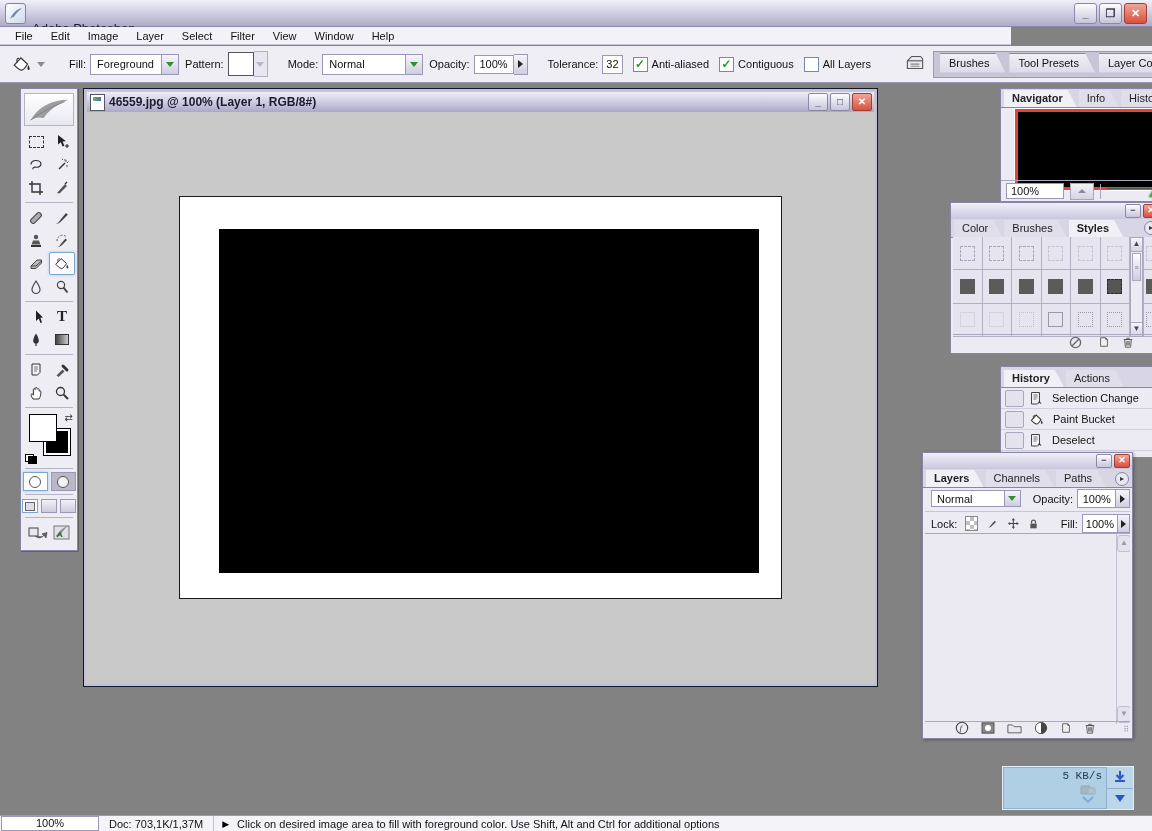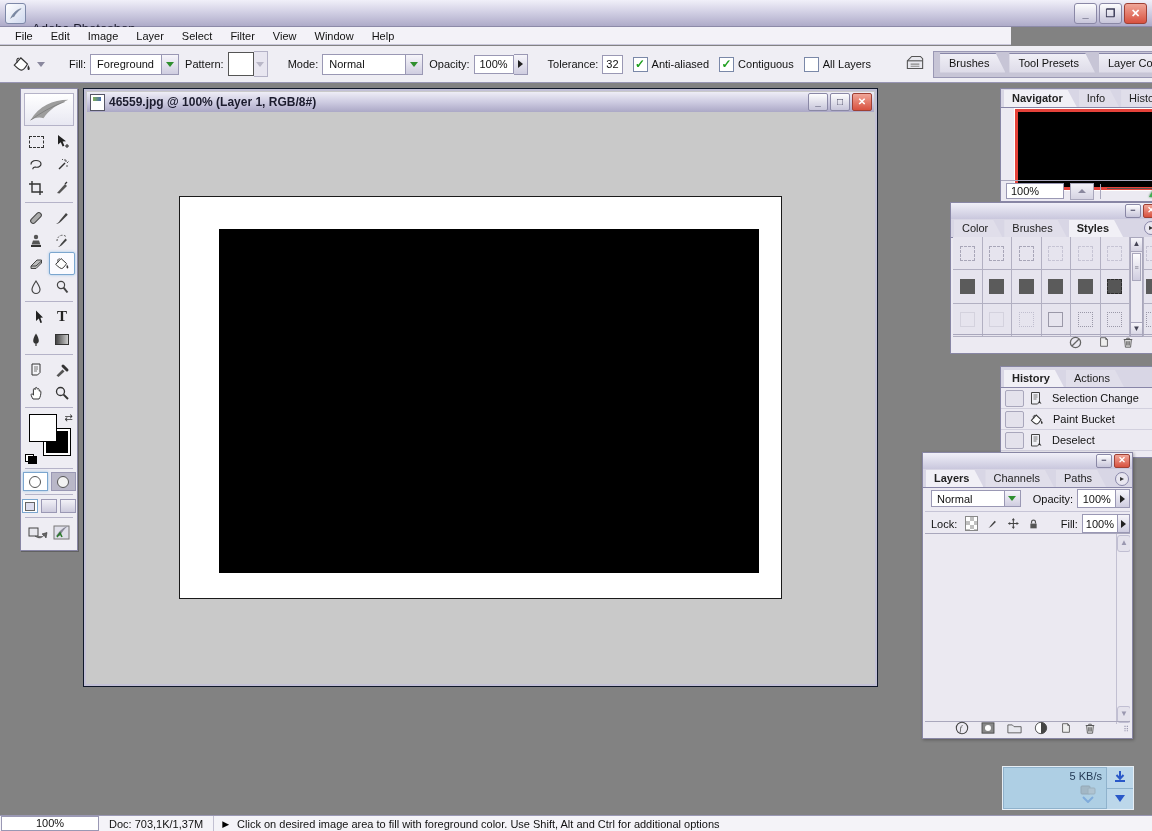--- a/index.html
+++ b/index.html
@@ -175,21 +175,21 @@
   .statusbar{left:0;top:815px;width:1152px;height:16px;background:#f4f3f8;border-top:1px solid #9a98b4;
     display:flex;align-items:center;box-sizing:border-box;}
   .szoom{width:96px;height:13px;border:1px solid #9a98b4;background:#fff;margin-left:1px;text-align:center;line-height:13px;}
   .sdoc{padding:0 10px;border-right:1px solid #c2c0d2;height:100%;display:flex;align-items:center;}
   .sarrow{margin:0 8px 0 8px;font-size:9px;color:#000;}
   .shint{white-space:nowrap;}
 
   
   .dlwidget{left:1002px;top:766px;width:130px;height:42px;background:#aecfe4;border:1px solid #e6eef5;
     box-shadow:0 0 0 1px #8fb2cc inset;display:flex;}
-  .dlleft{flex:1;position:relative;}
+  .dlleft{flex:1;position:relative;font-family:Liberation Mono, monospace;}
   .dlspeed{position:absolute;right:4px;top:3px;color:#243a55;}
   .dlghost{position:absolute;right:10px;top:17px;opacity:.55;display:flex;flex-direction:column;align-items:center;}
   .dlright{width:26px;display:flex;flex-direction:column;border-left:1px solid #8fb2cc;}
   .dlbtn{flex:1;display:flex;align-items:center;justify-content:center;background:#bcd7ea;}
   .dlbtn+.dlbtn{border-top:1px solid #8fb2cc;}
   .tri-dl{width:0;height:0;border-left:5px solid transparent;border-right:5px solid transparent;border-top:7px solid #2a58c8;}
 </style>
 </head>
 <body>
 

